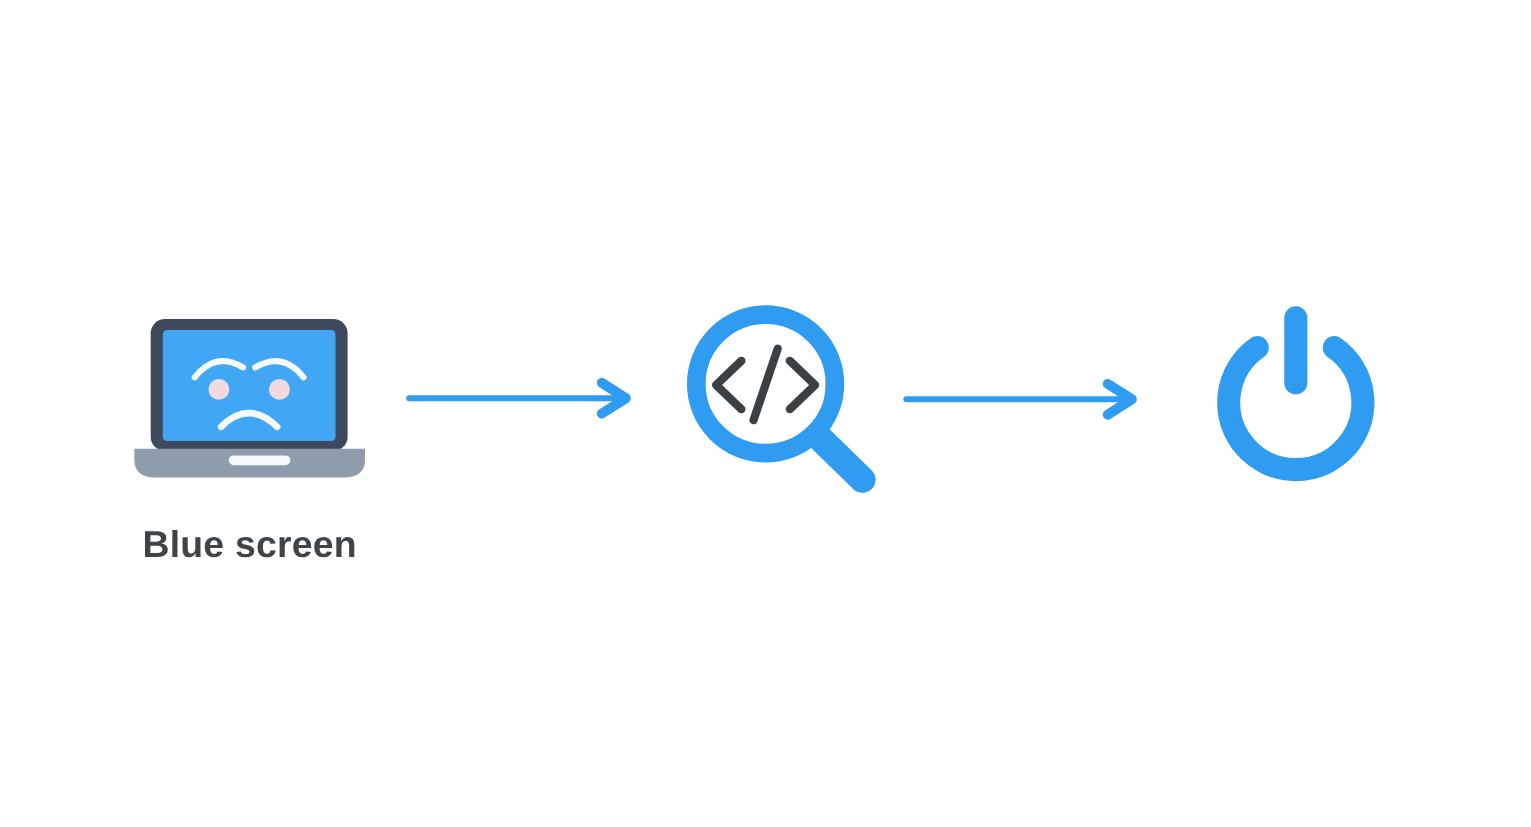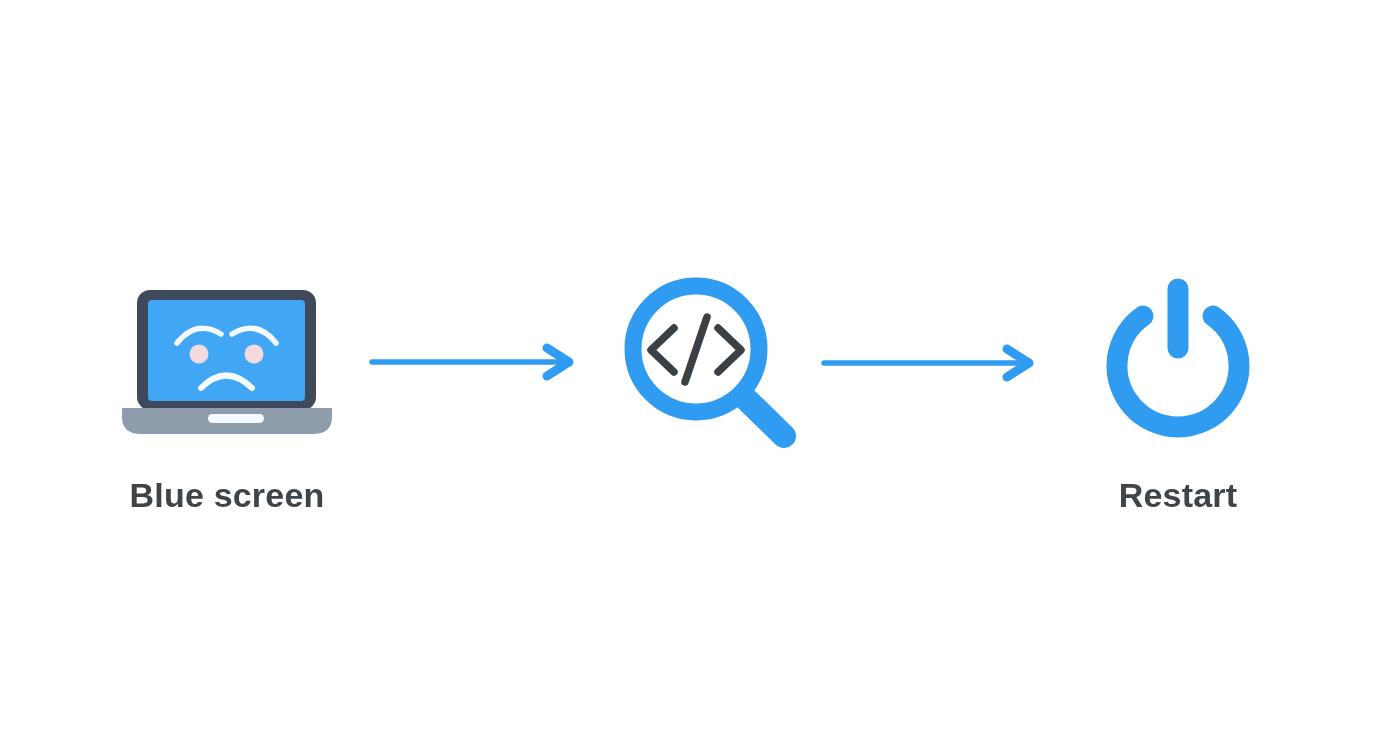--- a/index.html
+++ b/index.html
@@ -106,15 +106,14 @@
     <line class="stroke-blue" stroke-width="5.5" x1="4" y1="21" x2="202" y2="21"></line>
     <polyline class="stroke-blue" stroke-width="9" points="187,7 209,21 187,35"></polyline>
   </svg>
 
   <svg class="abs icon-power" viewBox="0 0 150 162" xmlns="http://www.w3.org/2000/svg" aria-hidden="true">
     <path class="stroke-blue" stroke-width="21" d="M 110,38 A 61 61 0 1 1 40,38"></path>
     <line class="stroke-blue" stroke-width="21" x1="75" y1="11" x2="75" y2="70"></line>
   </svg>
 
   <div class="step-label label-1">Blue screen</div>
-  <div class="step-label label-3">Restart</div>
 
 </div>
 
 </body></html>

